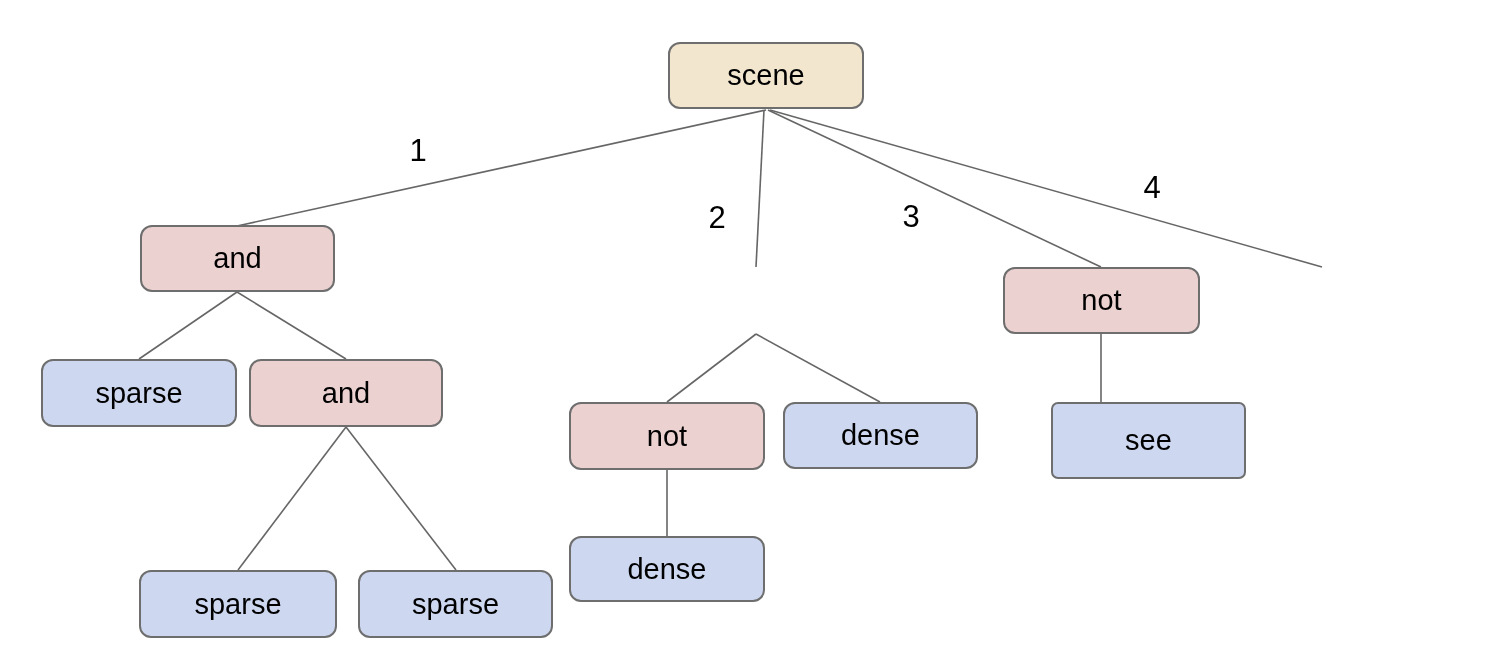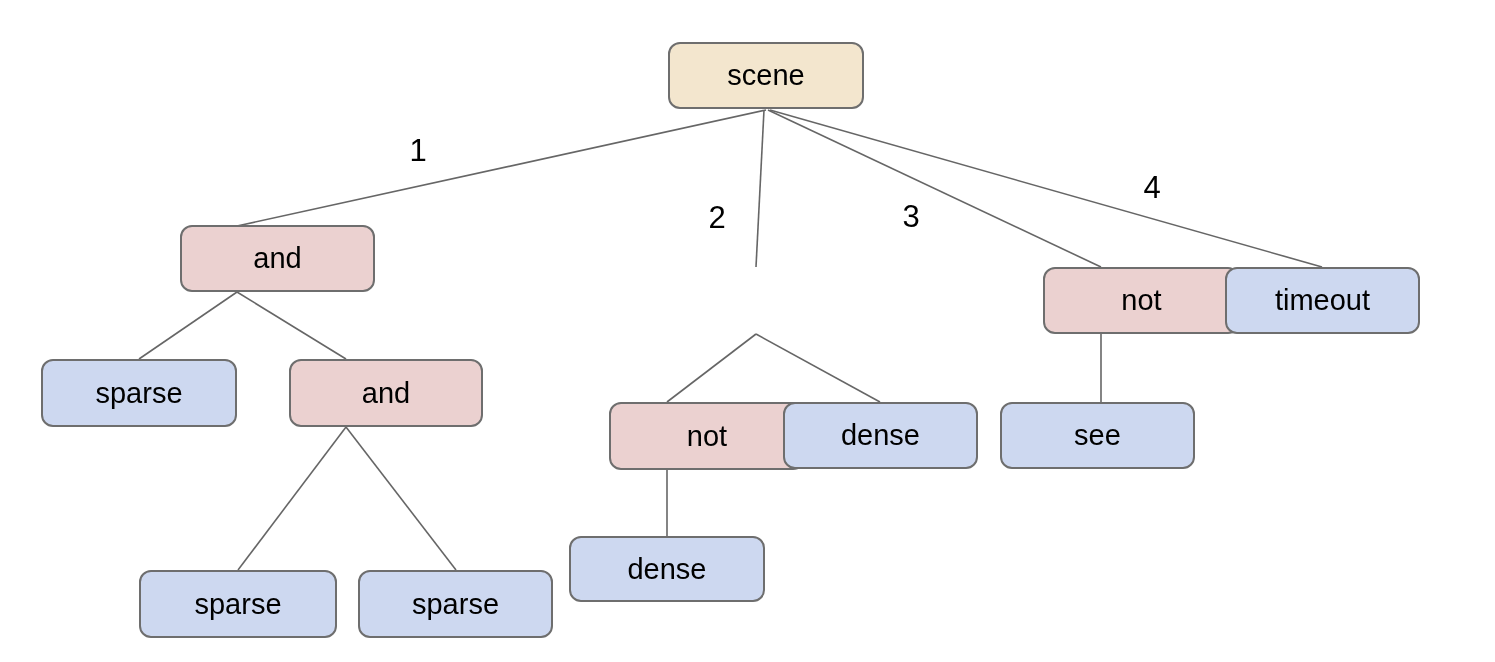--- a/index.html
+++ b/index.html
@@ -30,21 +30,21 @@
     display: flex;
     align-items: center;
     justify-content: center;
     border: 2px solid var(--node-border, #6e6e6e);
     border-radius: 12px;
     font-size: 29px;
     color: var(--text-color, #000000);
     white-space: nowrap;
   }
   .node.root { background: var(--root-fill, #f3e6ce); text-align: center; }
-  .node.op   { background: var(--operator-fill, #ebd1d0); margin-left: 40px; }
+  .node.op   { background: var(--operator-fill, #ebd1d0); }
   .node.leaf { background: var(--leaf-fill, #cdd8f0); }
   .edge-label {
     position: absolute;
     transform: translate(-50%, -50%);
     font-size: 31px;
     color: var(--text-color, #000000);
     line-height: 1;
   }
 </style>
 </head>
@@ -69,26 +69,25 @@
 
   <div class="edge-label" style="left:418px;  top:150px;">1</div>
   <div class="edge-label" style="left:717px;  top:217px;">2</div>
   <div class="edge-label" style="left:911px;  top:216px;">3</div>
   <div class="edge-label" style="left:1152px; top:187px;">4</div>
 
   <div class="node root" style="left:668px;  top:42px;  width:196px; height:67px;">scene</div>
 
   <div class="node op" style="left:140px;  top:225px; width:195px; height:67px;">and</div>
   <div class="node op" style="left:1003px; top:267px; width:197px; height:67px;">not</div>
-  <div class="node leaf" style="left:1225px; top:267px; width:195px; height:67px;">timeout</div>
 
   <div class="node leaf" style="left:41px;   top:359px; width:196px; height:68px;">sparse</div>
   <div class="node op" style="left:249px;  top:359px; width:194px; height:68px;">and</div>
 
   <div class="node op" style="left:569px;  top:402px; width:196px; height:68px;">not</div>
   <div class="node leaf" style="left:783px;  top:402px; width:195px; height:67px;">dense</div>
-  <div class="node leaf" style="left:1000px; top:402px; width:195px; height:67px;">see</div>
+  <div class="node leaf" style="left:1051px; top:402px; width:195px; height:77px;border-radius:7px;">see</div>
 
   <div class="node leaf" style="left:569px;  top:536px; width:196px; height:66px;">dense</div>
   <div class="node leaf" style="left:139px;  top:570px; width:198px; height:68px;">sparse</div>
   <div class="node leaf" style="left:358px;  top:570px; width:195px; height:68px;">sparse</div>
 
 </div>
 
 </body></html>

